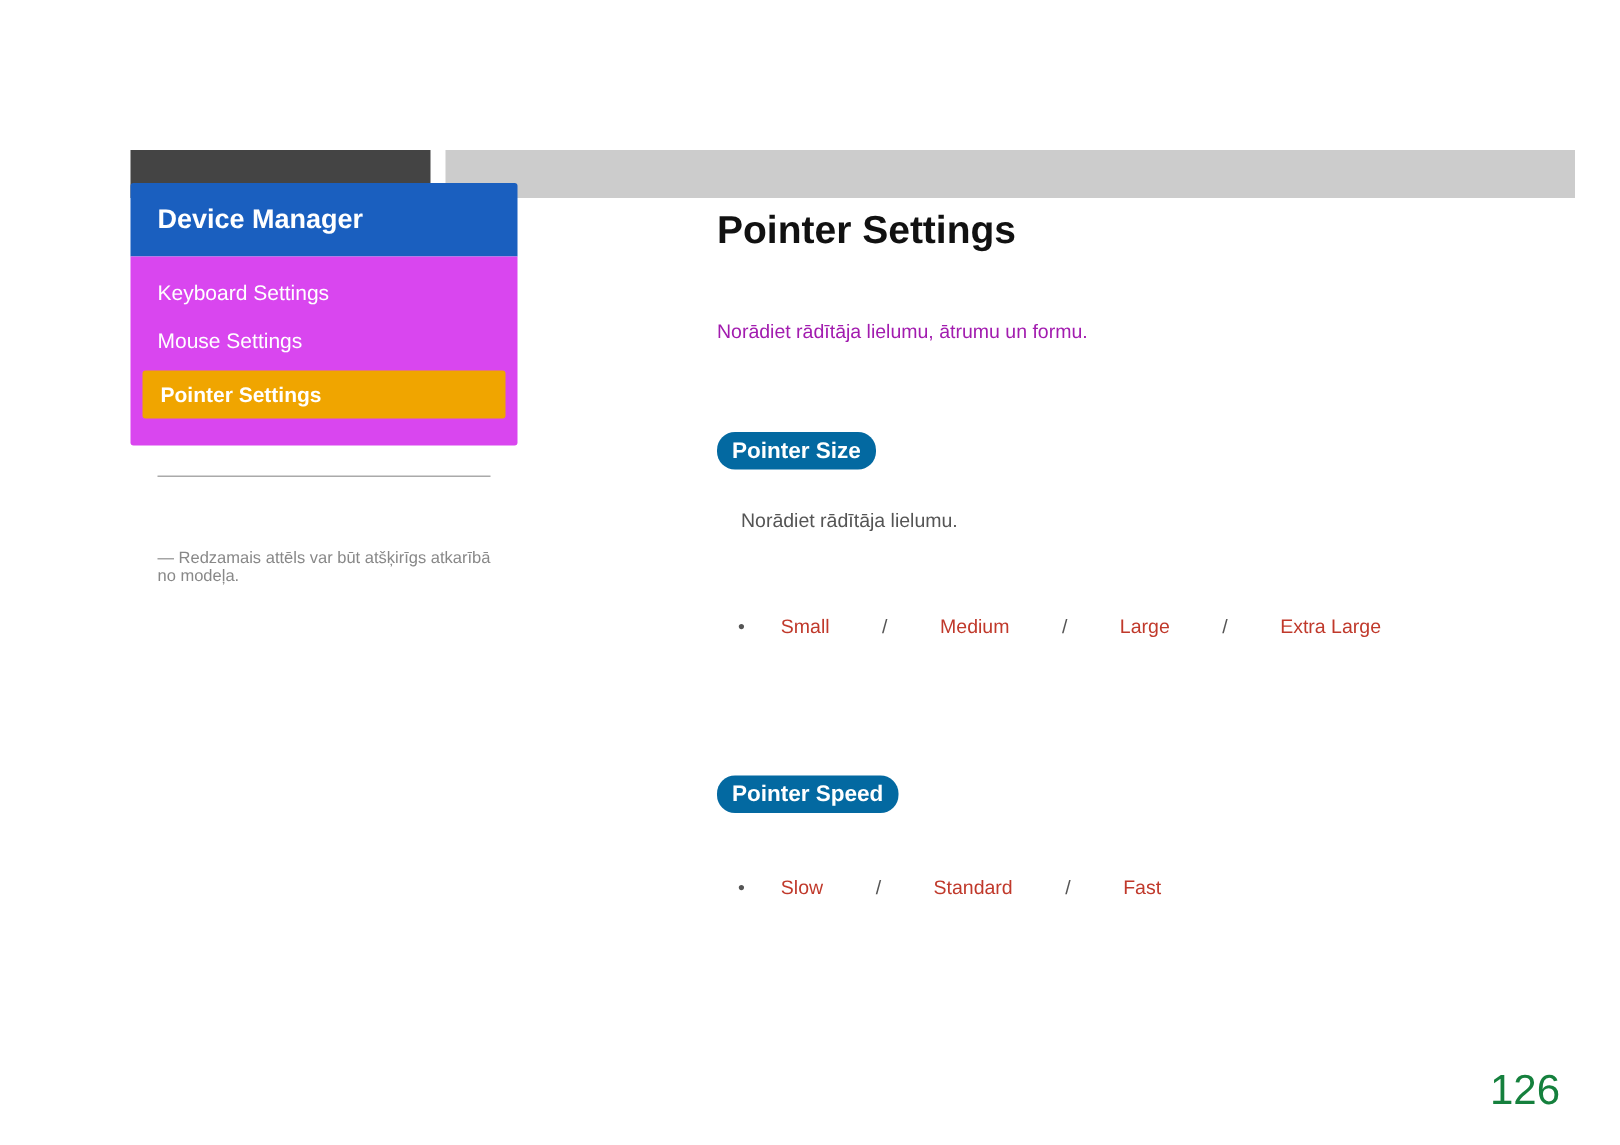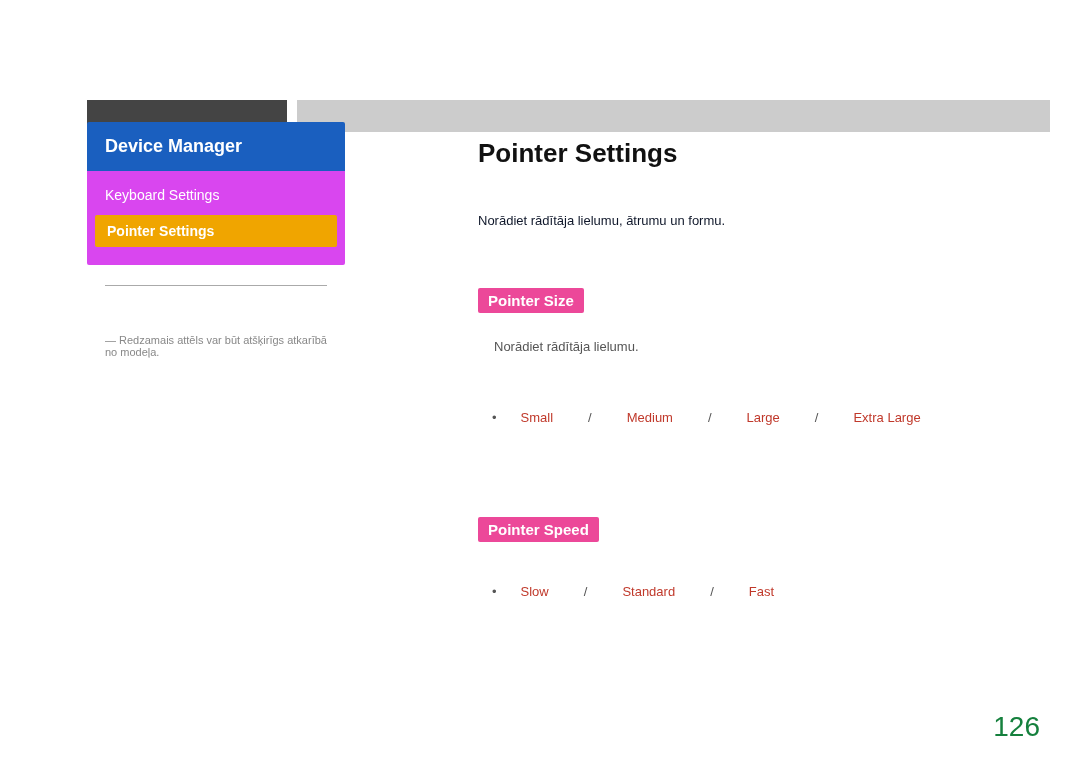--- a/index.html
+++ b/index.html
@@ -103,37 +103,37 @@
 
     .page-title {
       font-size: 26px;
       font-weight: bold;
       color: #111111;
       margin-bottom: 12px;
     }
 
     .page-subtitle {
       font-size: 13px;
-      color: #0f172a;
+      color: #a21caf;
       margin-bottom: 28px;
     }
 
     .section {
       margin-bottom: 28px;
     }
 
     .section-heading {
       display: inline-block;
-      background: #ec4899;
+      background: #0369a1;
       color: #ffffff;
       font-size: 15px;
       font-weight: bold;
       padding: 4px 10px;
       margin-bottom: 10px;
-      border-radius: 2px;
+      border-radius: 12px;
     }
 
     .section-desc {
       font-size: 13px;
       color: #555555;
       margin-bottom: 8px;
     }
 
     .section-options {
       font-size: 13px;
@@ -175,20 +175,21 @@
 
 <div class="top-lines">
   <div class="top-line-dark"></div>
   <div class="top-line-light"></div>
 </div>
 
 <div class="sidebar">
   <div class="sidebar-title">Device Manager</div>
   <div class="sidebar-menu">
     <div class="sidebar-item">Keyboard Settings</div>
+    <div class="sidebar-item">Mouse Settings</div>
     <div class="sidebar-item active">Pointer Settings</div>
   </div>
   <div class="sidebar-divider"></div>
   <div class="sidebar-note">― Redzamais attēls var būt atšķirīgs atkarībā no modeļa.</div>
 </div>
 
 <div class="main-content">
   <h1 class="page-title">Pointer Settings</h1>
   <p class="page-subtitle">Norādiet rādītāja lielumu, ātrumu un formu.</p>
 

